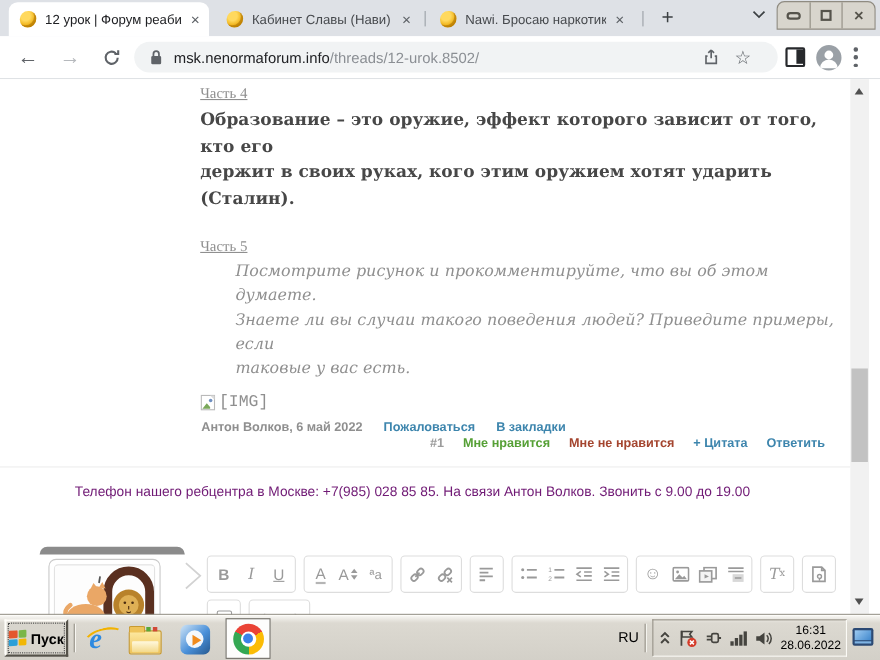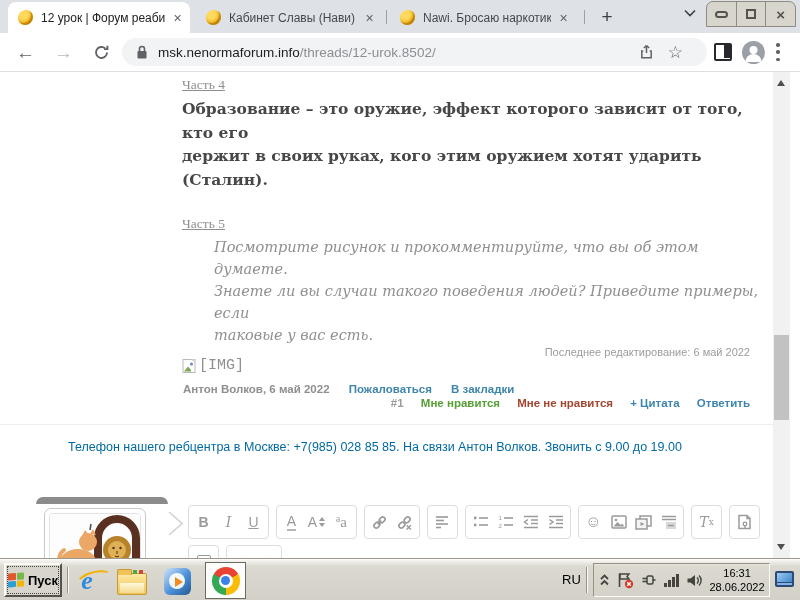--- a/index.html
+++ b/index.html
@@ -59,39 +59,39 @@
   .last-edit { position:absolute; top:274px; right:50px; font-size:11px; color:#9c9c9c; }
   .author-row { position:absolute; top:311px; left:183px; font-size:11.5px; font-weight:bold; color:#8f8f8f; }
   .author-row .lnk { color:#3d85ad; margin-left:16px; }
   .actions-row { position:absolute; top:325px; right:50px; font-size:11.5px; font-weight:bold; }
   .actions-row span { margin-left:14px; }
   .num { color:#9c9c9c; }
   .like { color:#56a036; }
   .dislike { color:#a4452f; }
   .blue { color:#3d85ad; }
   .post-sep { position:absolute; top:352px; left:0; width:773px; border-top:1px solid #ededed; }
-  .signature { position:absolute; top:368px; left:68px; font-size:12.5px; color:#0369a1; }
+  .signature { position:absolute; top:368px; left:68px; font-size:12.5px; color:#701a75; }
 
   
   .ed-topbar { position:absolute; top:425px; left:36px; width:132px; height:7px; background:#8b8b8b; border-radius:8px 8px 0 0; }
   .ed-card { position:absolute; top:436px; left:44px; width:102px; height:70px; background:#fff; border:1px solid #c9c9c9; border-radius:7px; padding:4px; }
   .ed-card-img { width:100%; height:100%; border:1px solid #e2e2e2; border-radius:4px; overflow:hidden; background:#fdfdfd; }
   .ed-bubble { position:absolute; top:438px; left:167px; color:#d2d2d2; }
   .ed-toolbar { position:absolute; top:433px; left:188px; display:flex; gap:7px; }
   .tb-group { display:flex; align-items:center; height:34px; padding:0 2px; background:#fff; border:1px solid #ddd; border-radius:4px; }
   .tb-btn { width:25px; height:30px; display:flex; align-items:center; justify-content:center; color:#9a9a9a; font-size:14px; }
   .bt-b { font-weight:bold; }
   .bt-i { font-style:italic; font-family:"DejaVu Serif", serif; }
   .bt-u { text-decoration:underline; }
   .bt-a { border-bottom:2px solid #b5b5b5; line-height:1; padding-bottom:1px; }
   .mini-arrows { display:inline-flex; flex-direction:column; gap:2px; margin-left:2px; }
   .mini-arrows i { width:0; height:0; border-left:3px solid transparent; border-right:3px solid transparent; }
   .mini-arrows i.up { border-bottom:4px solid #9a9a9a; }
   .mini-arrows i.dn { border-top:4px solid #9a9a9a; }
-  .bt-font { font-size:15px;font-family:Liberation Serif, serif; }
+  .bt-font { font-size:12px; }
   .bt-tx { font-family:"DejaVu Serif", serif; font-style:italic; }
   .bt-tx sub { font-style:normal; font-size:9px; }
   .ed-row2 { position:absolute; top:473px; left:188px; display:flex; gap:7px; }
   .sq { width:14px; height:14px; border:1.5px solid #9a9a9a; border-radius:2px; }
 
   
   .scrollbar { position:absolute; left:773px; top:0; width:17px; height:486px; background:#f1f1f1; }
   .sb-arrow { position:absolute; left:4px; width:0; height:0; border-left:4.5px solid transparent; border-right:4.5px solid transparent; }
   .sb-up { top:8px; border-bottom:6px solid #505050; }
   .sb-down { bottom:8px; border-top:6px solid #505050; }
@@ -237,21 +237,20 @@
             <rect x="1" y="1.5" width="12" height="13" fill="#fff" stroke="#b9b9b9"></rect>
             <path d="M2 13.5 L6 8.5 L9 12 V13.5 Z" fill="#7aa85a"></path>
             <circle cx="9.5" cy="6" r="1.6" fill="#6f8fc0"></circle>
             <path d="M9 1.5 h4 v4 Z" fill="#dcdcdc"></path>
           </svg>
       </span>
       <span>[IMG]</span>
     </div>
   </div>
 
-  <div class="last-edit">Последнее редактирование: 6 май 2022</div>
 
   <div class="author-row">
     <span>Антон Волков, 6 май 2022</span>
     <span class="lnk">Пожаловаться</span>
     <span class="lnk">В закладки</span>
   </div>
 
   <div class="actions-row">
     <span class="num" style="margin-left:0;">#1</span>
     <span class="like">Мне нравится</span>

